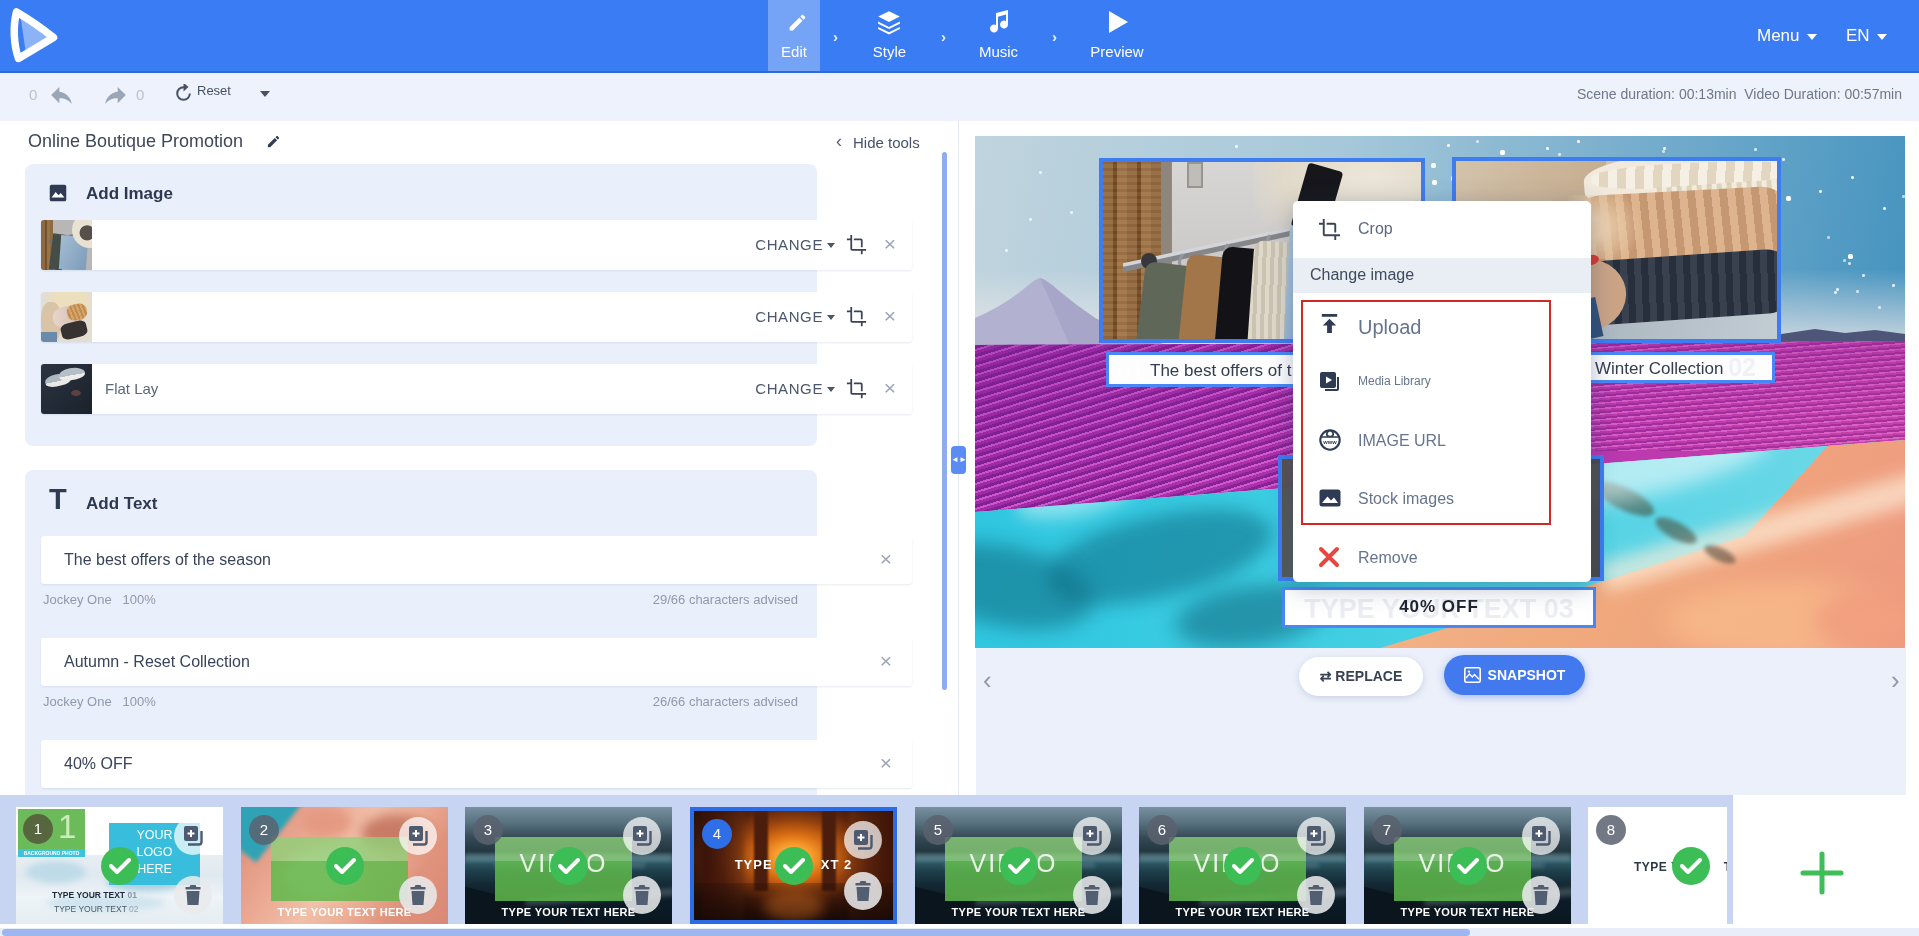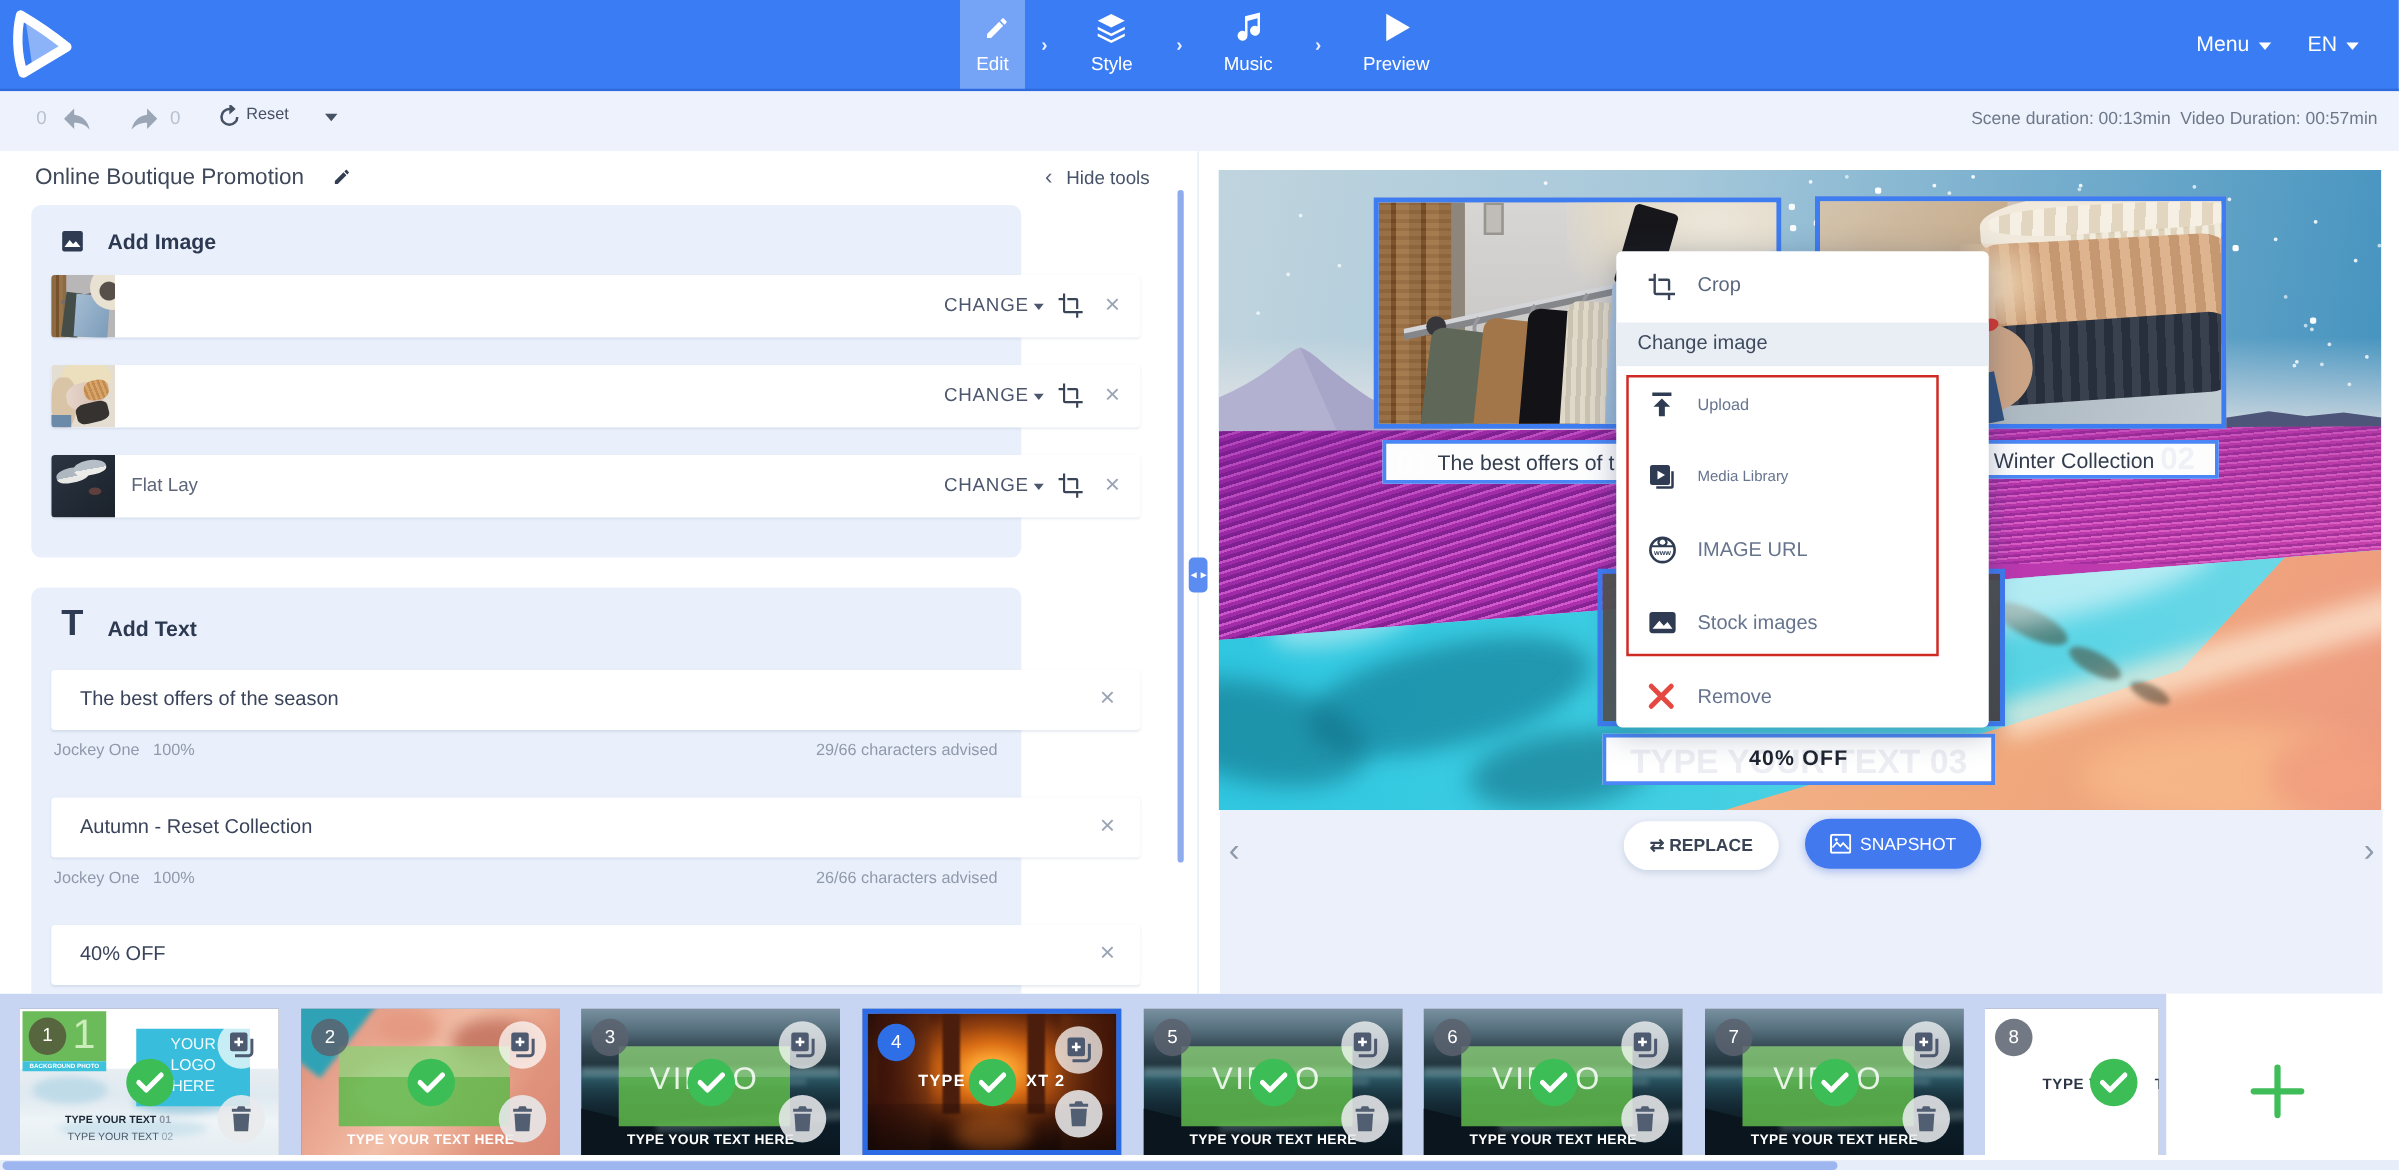--- a/index.html
+++ b/index.html
@@ -300,21 +300,21 @@
       <svg class="abs" style="left:25px;top:17px" width="23" height="23" viewBox="0 0 24 24">
           <path d="M17 15 h2 V7 a2 2 0 0 0 -2 -2 H9 v2 h8 Z M7 17 V1 H5 v4 H1 v2 h4 v10 a2 2 0 0 0 2 2 h10 v4 h2 v-4 h4 v-2 Z" fill="#3a4458"></path>
         </svg>
       <div class="abs" style="left:65px;top:19px;font-size:16px;color:#5a6880">Crop</div>
       <div class="abs" style="left:0;top:57px;width:298px;height:35px;background:#e9edf4"></div>
       <div class="abs" style="left:17px;top:65px;font-size:16px;color:#3e4a5e">Change image</div>
       <div class="abs" style="left:8px;top:99px;width:250px;height:225px;border:2px solid #cf2b24"></div>
       <svg class="abs" style="left:25px;top:111px" width="23" height="23" viewBox="0 0 24 24">
           <path d="M4 2 h16 v3 H4 Z M12 7 l7 7 h-4.5 v8 h-5 v-8 H5 Z" fill="#2e3b52"></path>
         </svg>
-      <div class="abs" style="left:65px;top:115px;font-size:13px;color:#66748e">Upload</div>
+      <div class="abs" style="left:65px;top:115px;font-size:20px;color:#66748e">Upload</div>
       <svg class="abs" style="left:25px;top:169px" width="24" height="24" viewBox="0 0 24 24">
           <rect x="2" y="2" width="16" height="16" rx="2" fill="#2e3b52"></rect>
           <path d="M8 6.5 L14 10 8 13.5 Z" fill="#fff"></path>
           <path d="M21 7 v12 a2 2 0 0 1 -2 2 H7 v-2 h12 V7 Z" fill="#2e3b52"></path>
         </svg>
       <div class="abs" style="left:65px;top:173px;font-size:12px;color:#66748e">Media Library</div>
       <svg class="abs" style="left:25px;top:227px" width="24" height="24" viewBox="0 0 24 24">
           <circle cx="12" cy="12" r="9.7" fill="none" stroke="#2e3b52" stroke-width="2.1"></circle>
           <path d="M2.6 9 h18.8 M12 2.3 c-4.4 2.2 -4.4 5.2 0 6.6 M12 2.3 c4.4 2.2 4.4 5.2 0 6.6" fill="none" stroke="#2e3b52" stroke-width="1.7"></path>
           <text x="12" y="16" font-size="5.8" font-weight="bold" fill="#2e3b52" text-anchor="middle" font-family="Liberation Sans">www</text>
@@ -329,21 +329,21 @@
           <path d="M3 3 L19 19 M19 3 L3 19" stroke="#e54840" stroke-width="4" stroke-linecap="round"></path>
         </svg>
       <div class="abs" style="left:65px;top:348px;font-size:16px;color:#66748e">Remove</div>
     </div>
   </div>
 
   <div class="abs" style="left:976px;top:527px;width:930px;height:147px;background:#ebf0fa"></div>
   <div class="abs" style="left:983px;top:544px;font-size:26px;color:#8e99ab">‹</div>
   <div class="abs" style="left:1891px;top:544px;font-size:26px;color:#8e99ab">›</div>
   <div class="abs" style="left:1299px;top:536px;width:124px;height:39px;background:#fff;border-radius:20px;box-shadow:0 2px 6px rgba(100,120,160,.25);text-align:center;line-height:39px;font-size:14px;font-weight:700;color:#3a4353">⇄ REPLACE</div>
-  <div class="abs" style="left:1444px;top:534px;width:141px;height:40px;background:#4379ef;border-radius:20px;box-shadow:0 2px 8px rgba(60,100,220,.4);text-align:center;line-height:40px;font-size:14px;font-weight:400;color:#fff"><svg style="vertical-align:-3px;margin-right:7px" width="17" height="16" viewBox="0 0 17 16">
+  <div class="abs" style="left:1444px;top:534px;width:141px;height:40px;background:#4379ef;border-radius:20px;box-shadow:0 2px 8px rgba(60,100,220,.4);text-align:center;line-height:40px;font-size:14px;font-weight:700;color:#fff"><svg style="vertical-align:-3px;margin-right:7px" width="17" height="16" viewBox="0 0 17 16">
         <rect x="0.8" y="0.8" width="15.4" height="14.4" rx="1.5" fill="none" stroke="#fff" stroke-width="1.6"></rect>
         <path d="M2 11 l3.5-4 2.8 3 2.2-2.5 4.5 4.8" fill="none" stroke="#fff" stroke-width="1.4"></path>
         <circle cx="5" cy="4.6" r="1.2" fill="#fff"></circle>
       </svg>SNAPSHOT</div>
 </div>
 
 <div id="timeline">
   <div id="tl-scroll">
       <div class="thumb" style="left: 16px;">
         <div style="position:absolute;inset:0;background:#fff"></div>

